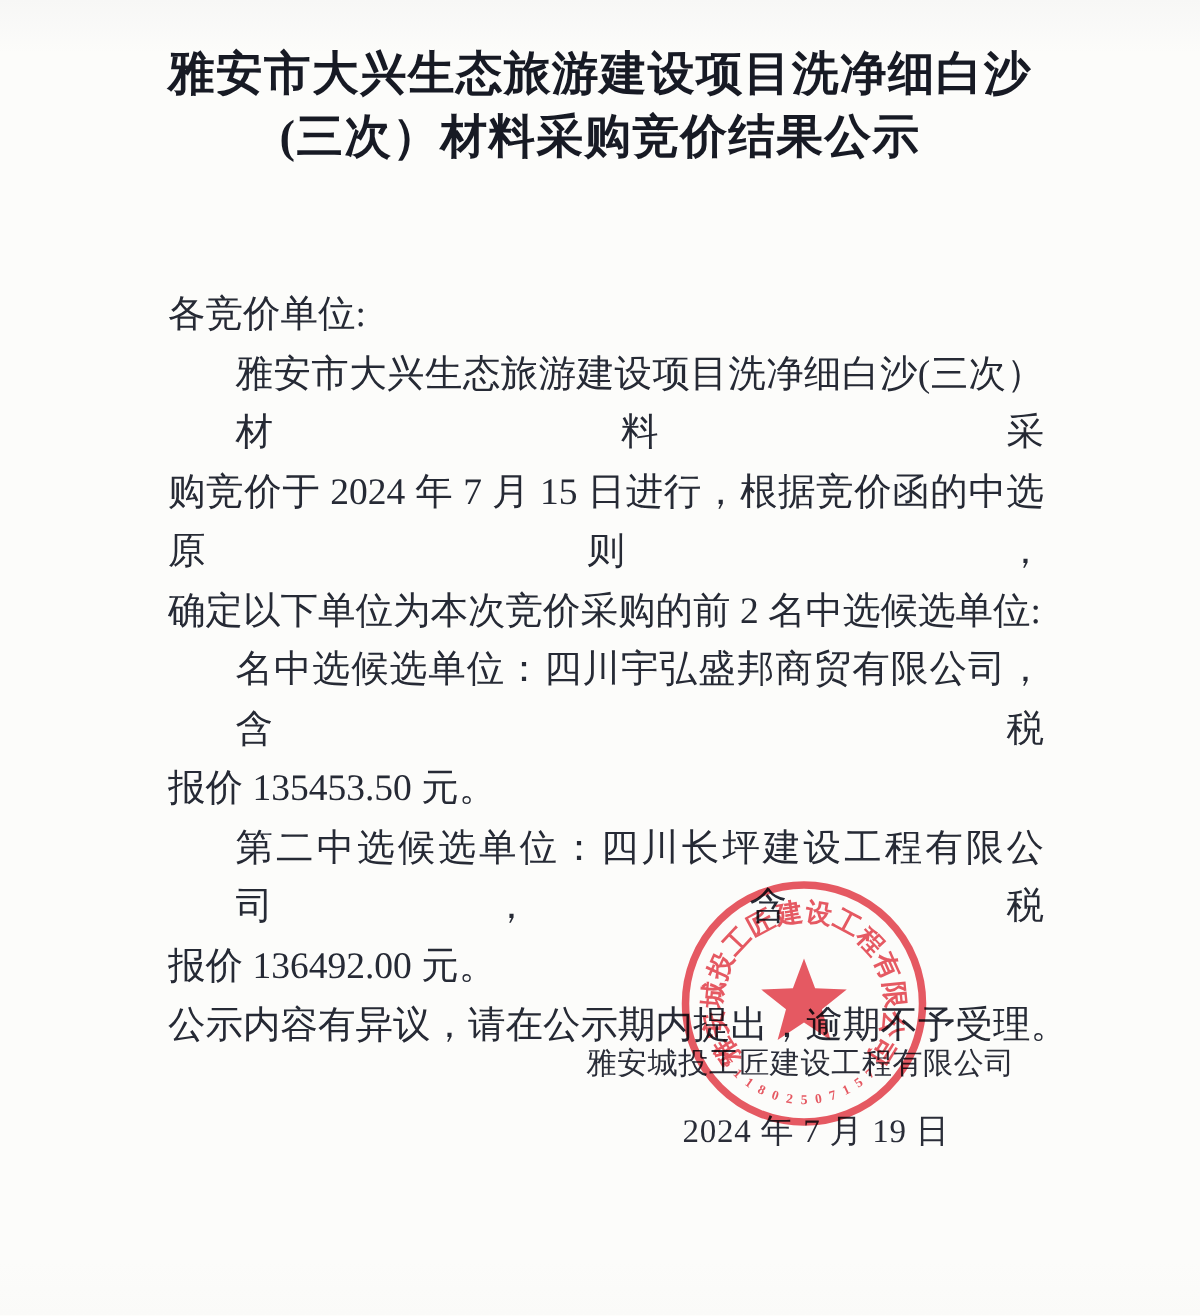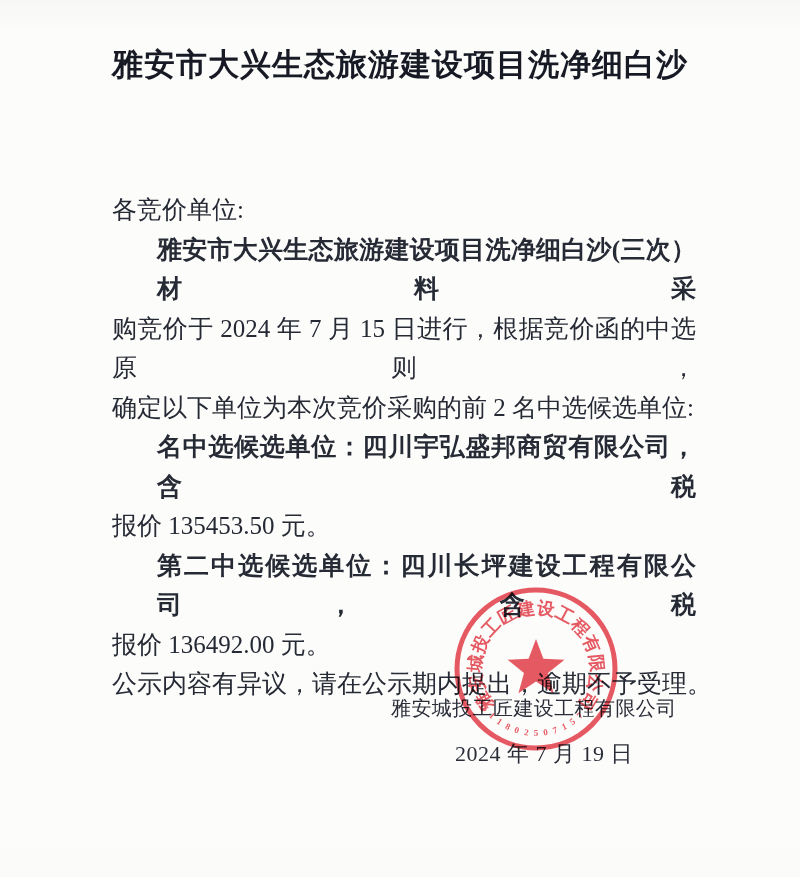--- a/index.html
+++ b/index.html
@@ -13,38 +13,38 @@
     width:800px;height:877px;
     font-family:"Liberation Serif","DejaVu Serif",serif;
     background:#ffffff;
   }
   .page{
     position:relative;width:800px;height:877px;overflow:hidden;
     background:var(--paper);
     background-image:linear-gradient(180deg,#f7f7f6 0%,#fcfcfa 4%,#fcfcfa 96%,#fafaf8 100%);
   }
   .doc-title{
-    position:absolute;top:44px;left:0;width:800px;
+    position:absolute;top:28px;left:0;width:800px;
     text-align:center;
     font-size:31px;line-height:42px;font-weight:700;
     color:var(--title-ink);
     letter-spacing:1px;
   }
   .doc-body{
     position:absolute;left:112px;top:190px;width:584px;
     font-size:25px;line-height:39.5px;
     color:var(--ink);
   }
   .doc-body .line{white-space:nowrap;}
   .doc-body .line.fill{
     white-space:normal;
     text-align:justify;
     text-align-last:justify;
   }
-  .doc-body .line.indent{padding-left:45px;font-weight:bold;}
+  .doc-body .line.indent{padding-left:45px;}
   .signature-company{
     position:absolute;left:391px;top:695px;
     font-size:20px;letter-spacing:0.4px;
     color:#2a2d38;white-space:nowrap;
   }
   .signature-date{
     position:absolute;left:455px;top:739px;
     font-size:22px;letter-spacing:0.5px;
     color:#2a2d38;white-space:nowrap;text-align:center;
   }
@@ -66,20 +66,21 @@
   .seal .arc text{font-size:17.5px;}
   .seal .num text{font-size:9px;letter-spacing:0;}
 </style>
 </head>
 <body>
 
 <div class="page">
 
   <div class="doc-title">
     <div>雅安市大兴生态旅游建设项目洗净细白沙</div>
+    <div>(三次）材料采购竞价结果公示</div>
   </div>
 
   <div class="doc-body">
       <div class="line">各竞价单位:</div>
       <div class="line indent fill">雅安市大兴生态旅游建设项目洗净细白沙(三次）材料采</div>
       <div class="line fill">购竞价于 2024 年 7 月 15 日进行，根据竞价函的中选原则，</div>
       <div class="line">确定以下单位为本次竞价采购的前 2 名中选候选单位:</div>
       <div class="line indent fill">名中选候选单位：四川宇弘盛邦商贸有限公司，含税</div>
       <div class="line">报价 135453.50 元。</div>
       <div class="line indent fill">第二中选候选单位：四川长坪建设工程有限公司，含税</div>

